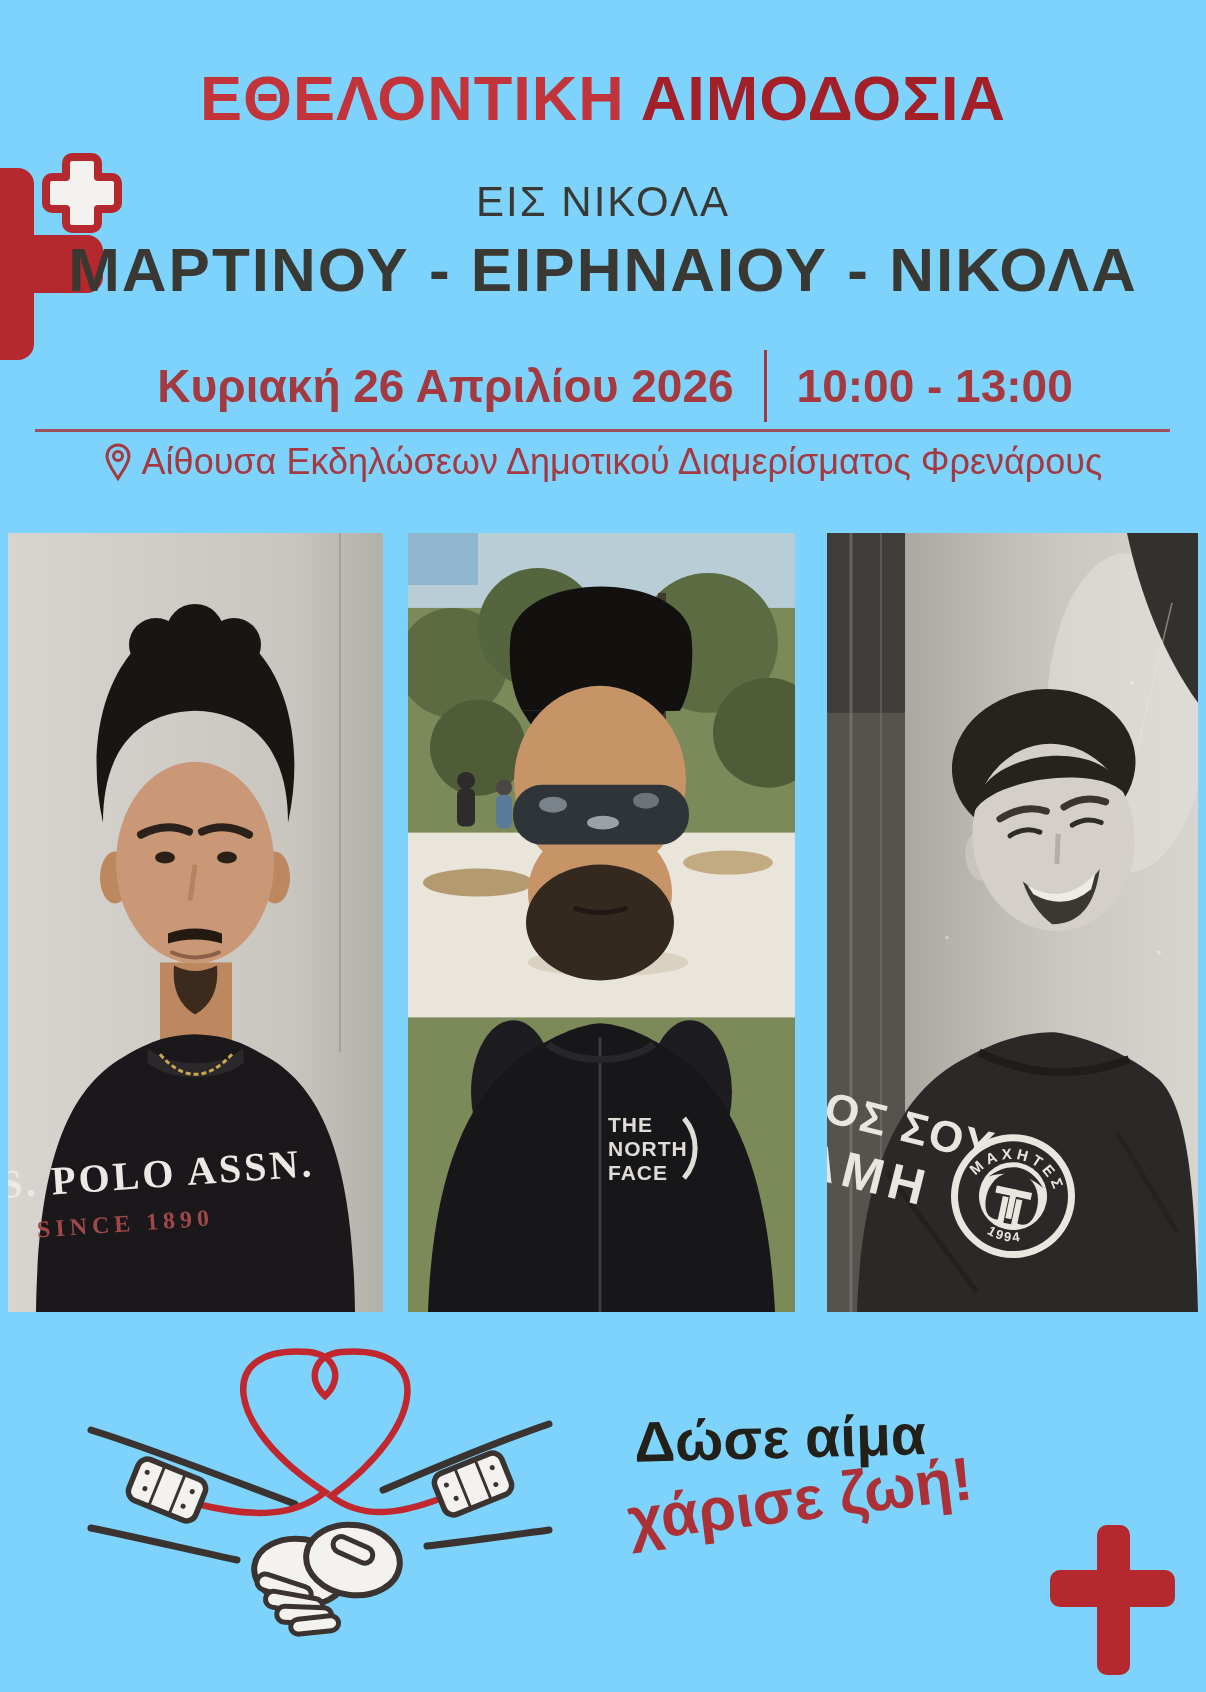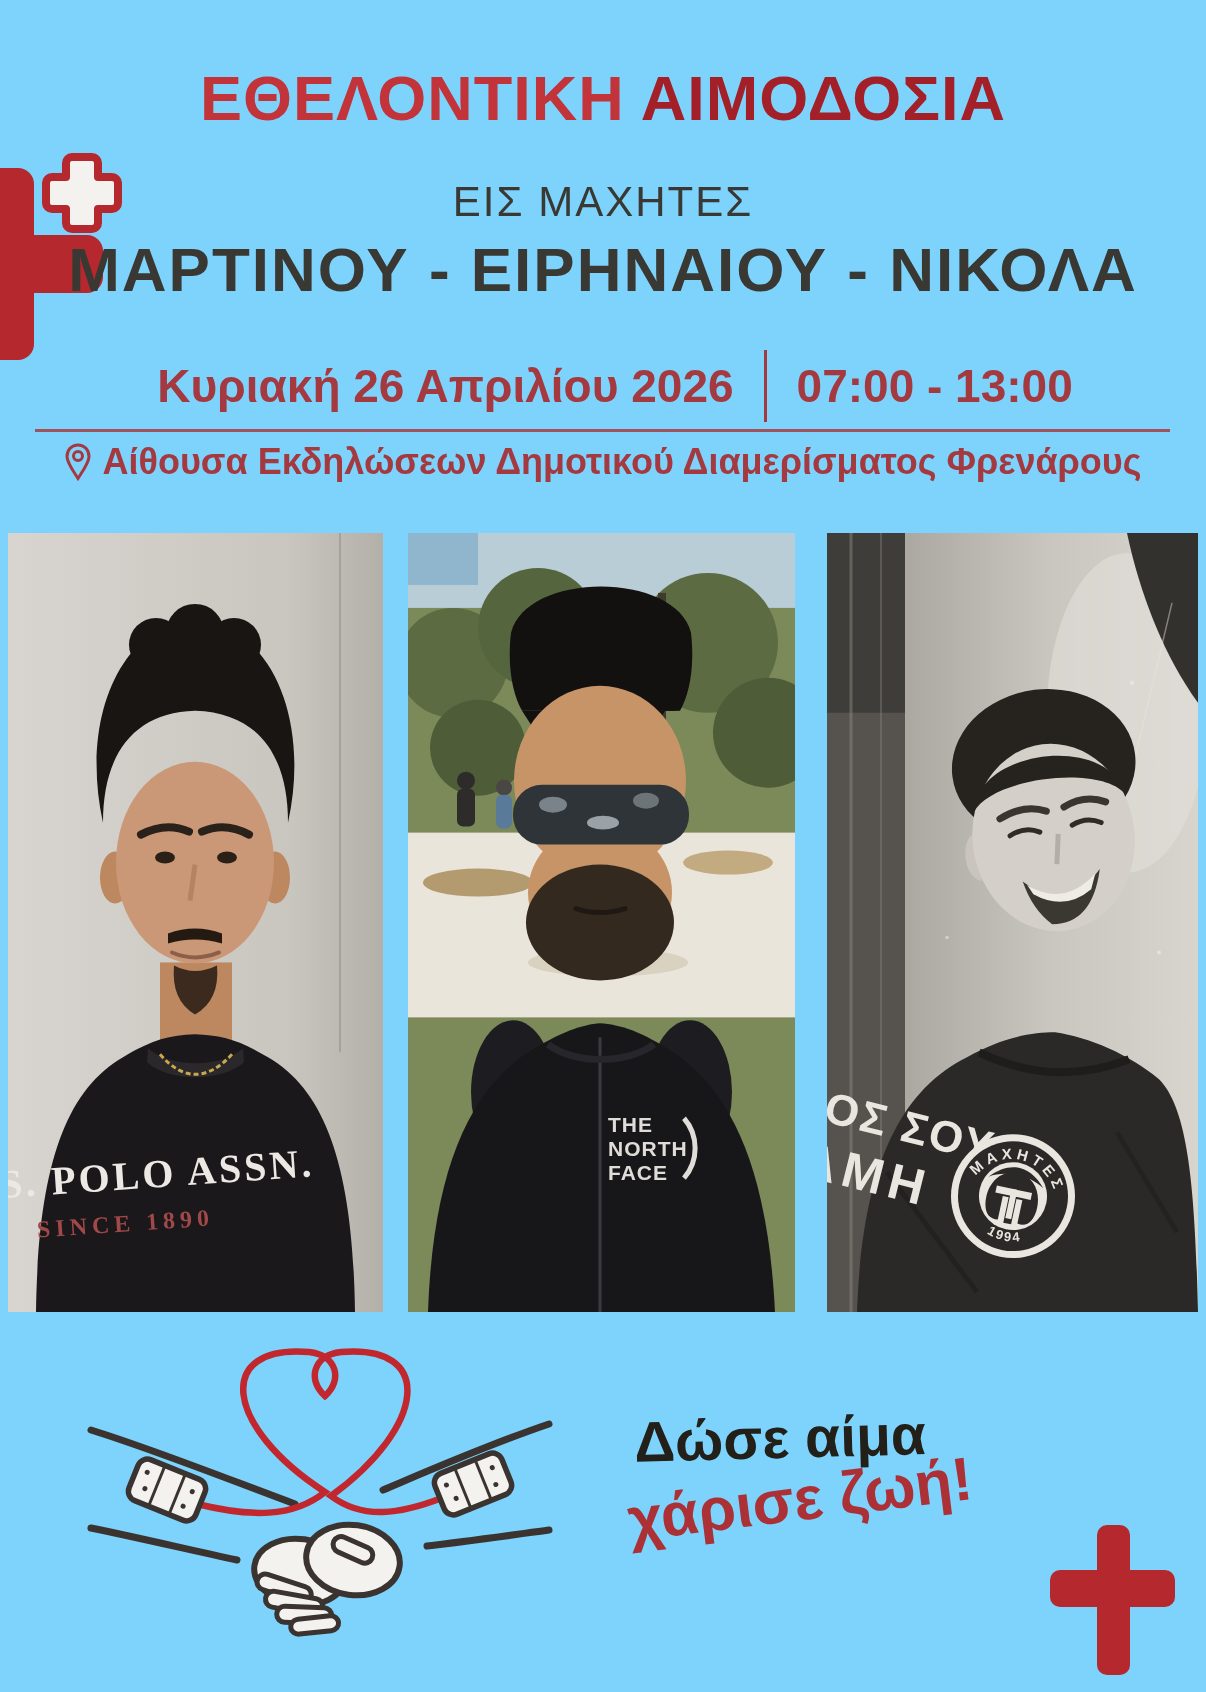--- a/index.html
+++ b/index.html
@@ -9,21 +9,21 @@
   .center-line{left:0;width:100%;text-align:center;}
   .title{top:62px;font-size:63px;font-weight:700;color:#c2333a;letter-spacing:1px;white-space:nowrap;}
   .title .w2{font-weight:800;color:#a32028;margin-left:16px;}
   .memorial{top:178px;font-size:42px;font-weight:500;color:#3a3833;letter-spacing:2px;}
   .names{top:234px;font-size:62px;font-weight:600;color:#3a3833;letter-spacing:2px;white-space:nowrap;}
   .schedule{top:350px;left:12px;width:100%;display:flex;justify-content:center;align-items:center;gap:30px;
             font-size:46px;font-weight:700;color:#a4393f;white-space:nowrap;}
   .vdiv{width:3px;height:72px;background:#a4393f;}
   .rule{top:429px;left:35px;width:1135px;height:3px;background:#a4393f;opacity:.85;}
   .location{top:441px;left:0;width:100%;display:flex;justify-content:center;align-items:center;gap:10px;
-            font-size:36px;font-weight:700;color:#a4393f;white-space:nowrap;}
+            font-size:36px;font-weight:400;color:#a4393f;white-space:nowrap;}
   .photos{top:533px;left:8px;width:1190px;height:779px;display:flex;}
   .photo{height:779px;overflow:hidden;background:#ccc;}
   .photo svg{display:block;width:100%;height:100%;}
   .photo-1{width:375px;}
   .photo-2{width:387px;margin-left:25px;}
   .photo-3{width:371px;margin-left:32px;}
   .illus{left:85px;top:1332px;}
   .slogan1{left:565px;top:1405px;width:430px;text-align:center;font-size:57px;font-weight:700;
            color:#222018;transform:rotate(-1.5deg);white-space:nowrap;}
   .slogan2{left:570px;top:1464px;width:460px;text-align:center;font-size:61px;font-weight:700;
@@ -36,27 +36,27 @@
 
   <svg class="abs" style="left:0;top:145px" width="125" height="230" viewBox="0 0 125 230">
     <rect x="-50" y="23" width="84" height="192" rx="16" fill="#b4282e"></rect>
     <rect x="-50" y="90" width="153" height="58" rx="16" fill="#b4282e"></rect>
     <path d="M72,12 h20 a6,6 0 0 1 6,6 v14 h14 a6,6 0 0 1 6,6 v20 a6,6 0 0 1 -6,6 h-14 v14 a6,6 0 0 1 -6,6 h-20 a6,6 0 0 1 -6,-6 v-14 h-14 a6,6 0 0 1 -6,-6 v-20 a6,6 0 0 1 6,-6 h14 v-14 a6,6 0 0 1 6,-6 z" fill="#f4f2ef" stroke="#b4282e" stroke-width="8" stroke-linejoin="round"></path>
   </svg>
 
   <div class="abs center-line title">
     <span>ΕΘΕΛΟΝΤΙΚΗ</span><span class="w2">ΑΙΜΟΔΟΣΙΑ</span>
   </div>
-  <div class="abs center-line memorial">ΕΙΣ ΜΑΧΗΤΕΣ</div>
+  <div class="abs center-line memorial">ΕΙΣ ΝΙΚΟΛΑ</div>
   <div class="abs center-line names">ΜΑΡΤΙΝΟΥ - ΕΙΡΗΝΑΙΟΥ - ΝΙΚΟΛΑ</div>
 
   <div class="abs schedule">
     <span>Κυριακή 26 Απριλίου 2026</span>
     <span class="vdiv"></span>
-    <span>07:00 - 13:00</span>
+    <span>10:00 - 13:00</span>
   </div>
   <div class="abs rule"></div>
 
   <div class="abs location">
     <svg width="28" height="40" viewBox="0 0 28 40">
       <path d="M14,3 C20.5,3 25,8 25,14.5 C25,21 18,30 14,36.5 C10,30 3,21 3,14.5 C3,8 7.5,3 14,3 Z" fill="none" stroke="#a4393f" stroke-width="3"></path>
       <circle cx="14" cy="14" r="4.5" fill="none" stroke="#a4393f" stroke-width="3"></circle>
     </svg>
     <span>Αίθουσα Εκδηλώσεων Δημοτικού Διαμερίσματος Φρενάρους</span>
   </div>

